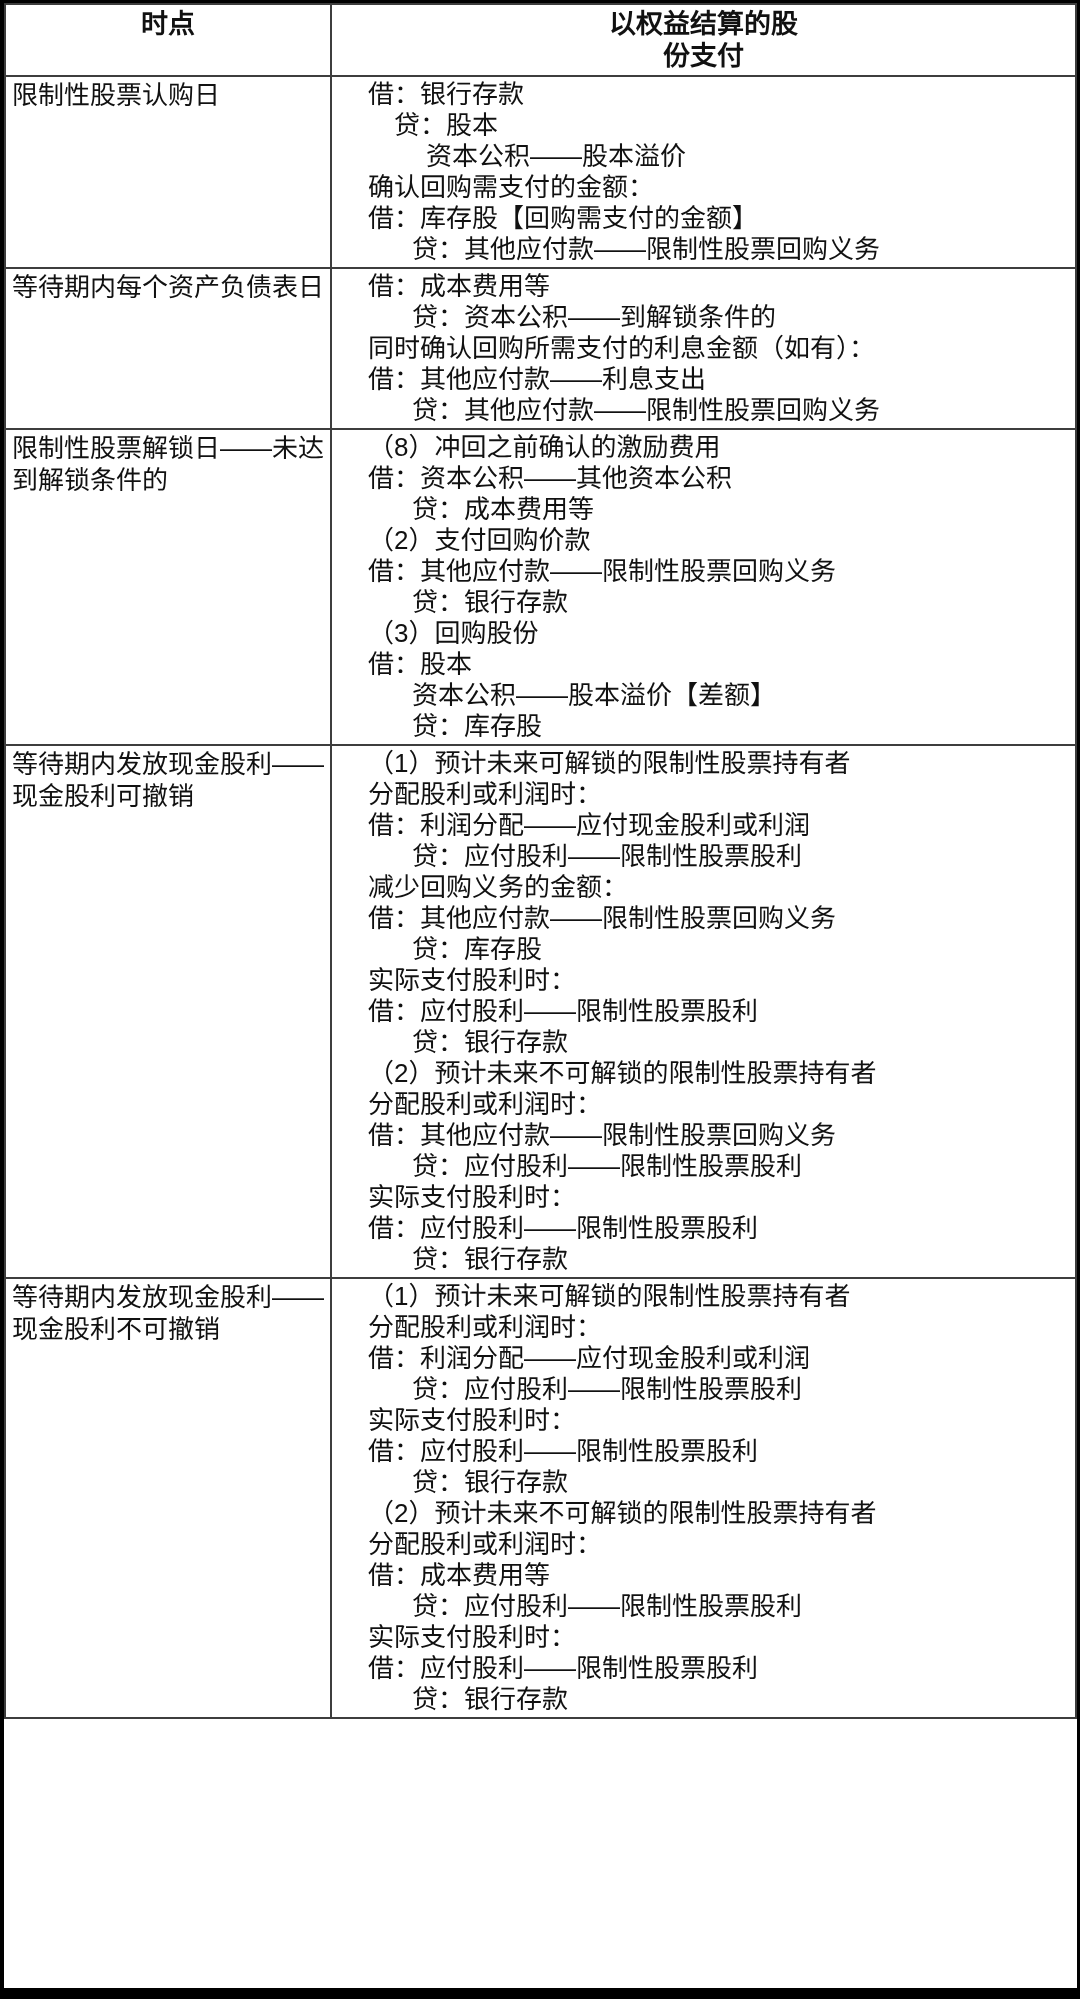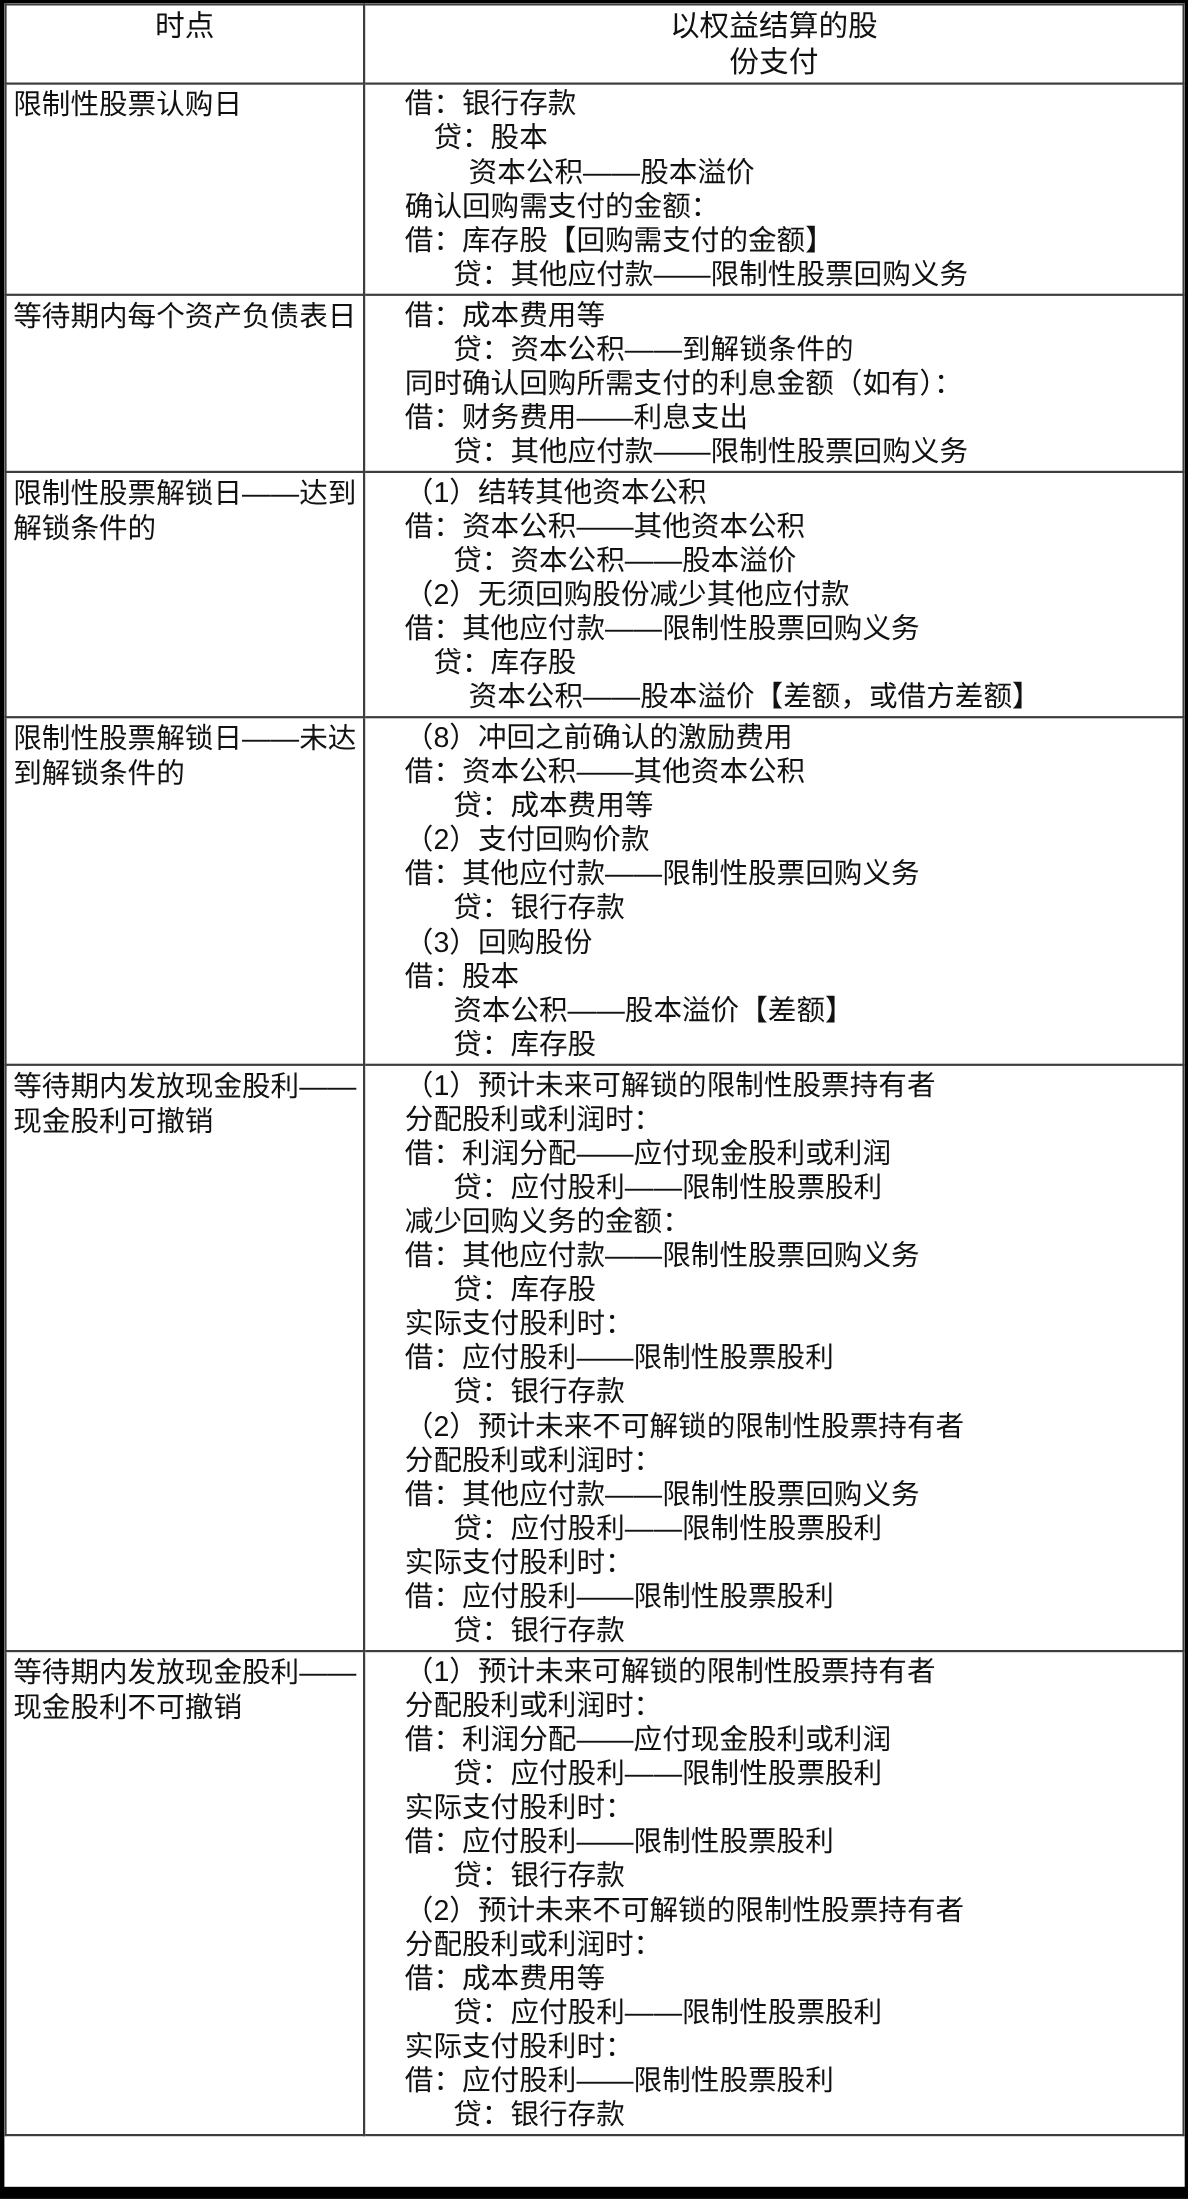--- a/index.html
+++ b/index.html
@@ -24,21 +24,21 @@
     color:#111111;
   }
   table.acct th, table.acct td{
     border:2px solid #3d3d3d;
     vertical-align:top;
     box-sizing:border-box;
   }
   col.c-time{width:326px;}
   th.hdr{
     font-size:27px;
-    font-weight:normal;
+    font-weight:bold;
     line-height:32px;
     text-align:center;
     padding:3px 4px;
     white-space:pre-line;
   }
   td.time{
     font-size:26px;
     line-height:32px;
     padding:2px 2px 2px 6px;
     white-space:pre-line;
@@ -86,35 +86,22 @@
               <div class="line i0">借：库存股【回购需支付的金额】</div>
               <div class="line i2">贷：其他应付款——限制性股票回购义务</div>
             </td>
           </tr>
           <tr>
             <td class="time">等待期内每个资产负债表日</td>
             <td class="entries">
               <div class="line i0">借：成本费用等</div>
               <div class="line i2">贷：资本公积——到解锁条件的</div>
               <div class="line i0">同时确认回购所需支付的利息金额（如有）：</div>
-              <div class="line i0">借：财务费用——利息支出</div>
+              <div class="line i0">借：其他应付款——利息支出</div>
               <div class="line i2">贷：其他应付款——限制性股票回购义务</div>
-            </td>
-          </tr>
-          <tr>
-            <td class="time">限制性股票解锁日——达到
-解锁条件的</td>
-            <td class="entries">
-              <div class="line i0">（1）结转其他资本公积</div>
-              <div class="line i0">借：资本公积——其他资本公积</div>
-              <div class="line i2">贷：资本公积——股本溢价</div>
-              <div class="line i0">（2）无须回购股份减少其他应付款</div>
-              <div class="line i0">借：其他应付款——限制性股票回购义务</div>
-              <div class="line i1">贷：库存股</div>
-              <div class="line i3">资本公积——股本溢价【差额，或借方差额】</div>
             </td>
           </tr>
           <tr>
             <td class="time">限制性股票解锁日——未达
 到解锁条件的</td>
             <td class="entries">
               <div class="line i0">（8）冲回之前确认的激励费用</div>
               <div class="line i0">借：资本公积——其他资本公积</div>
               <div class="line i2">贷：成本费用等</div>
               <div class="line i0">（2）支付回购价款</div>

